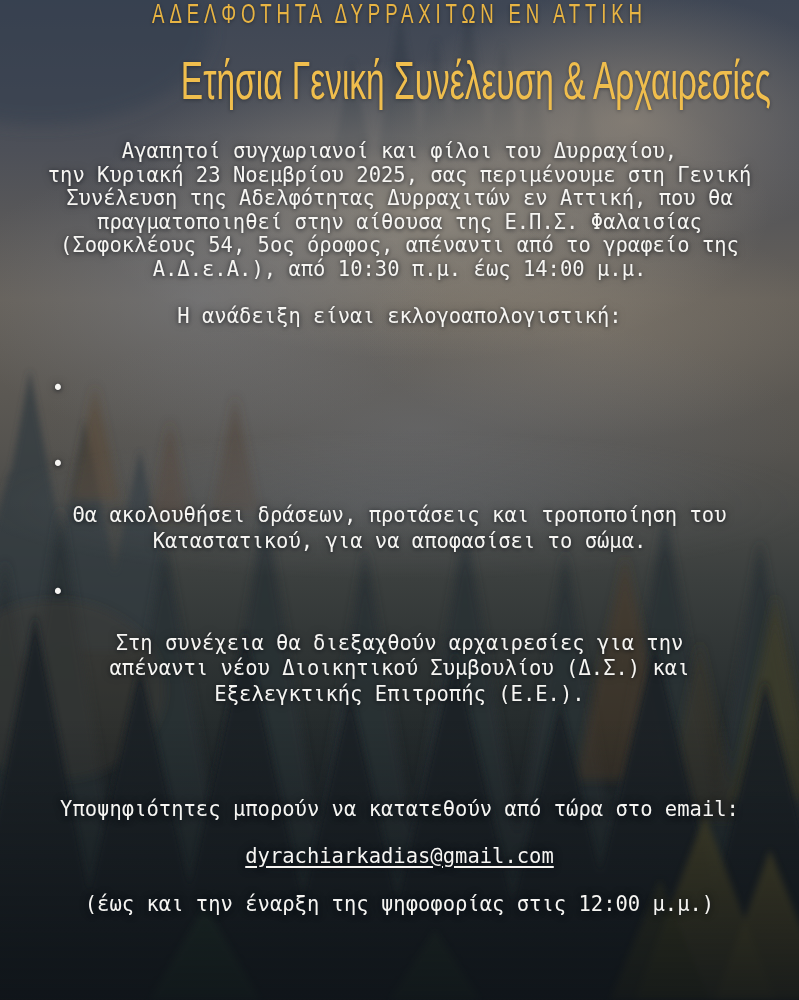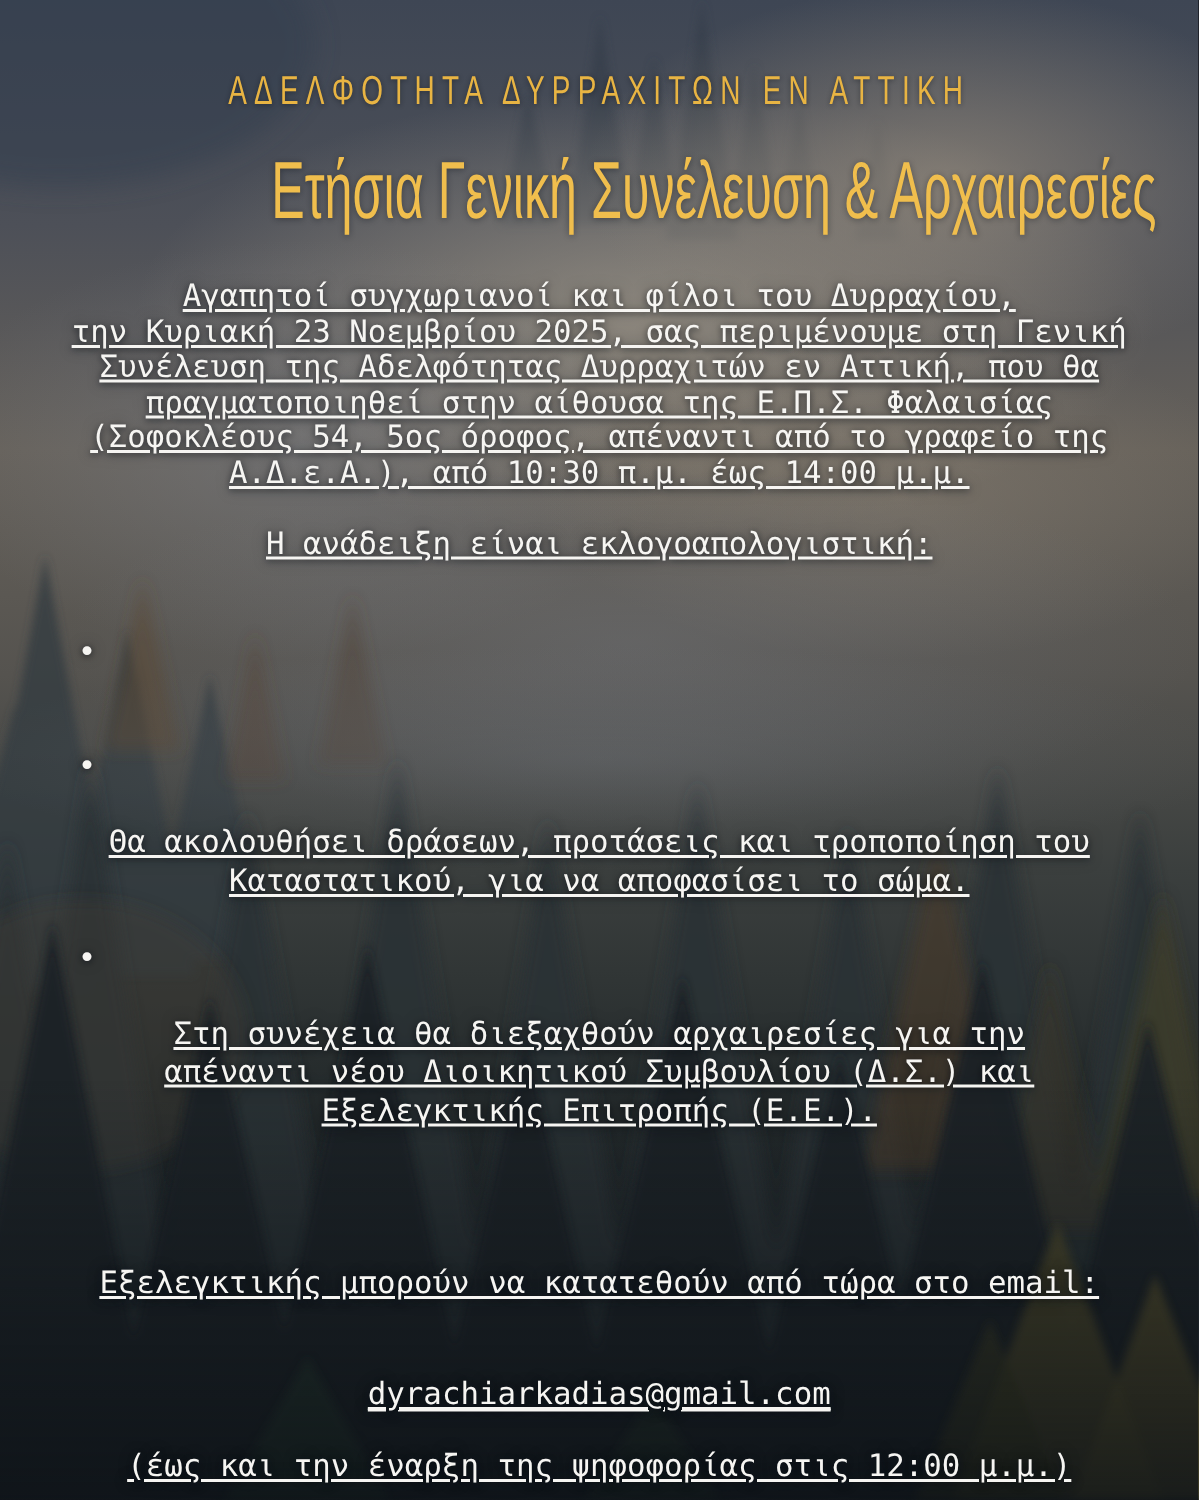--- a/index.html
+++ b/index.html
@@ -30,21 +30,20 @@
     color: var(--text, #F6F5F2);
   }
 
   .condensed {
     display: inline-block;
     white-space: nowrap;
     font-family: "Liberation Sans", sans-serif;
   }
 
   .org-title {
-    margin-top: 46px;
     line-height: 28px;
     font-size: 27px;
     color: var(--gold, #E8B443);
     text-shadow: 0 1px 4px rgba(10,15,22,0.45);
   }
   .org-title .condensed {
     letter-spacing: 7px;
     transform: scaleX(0.69);
   }
 
@@ -57,21 +56,20 @@
     text-shadow: 0 1px 5px rgba(10,15,22,0.4);
   }
   .event-title .condensed {
     transform: scaleX(0.62);
   }
 
   .body-text {
     font-size: 20.5px;
     white-space: pre-line;
     text-shadow: 0 1px 4px rgba(12,17,24,0.65), 0 0 10px rgba(12,17,24,0.35);
-    text-decoration: underline;
   }
 
   .intro   { margin: 31px 0 0 0; line-height: 23.5px; }
   .label   { margin: 23px 0 0 0; line-height: 24px; }
 
   .agenda {
     margin: 22px 0 0 0;
     padding: 0;
     list-style: none;
     line-height: 25.5px;
@@ -80,21 +78,21 @@
   .agenda .marker {
     position: absolute;
     left: 50px;
     top: 0;
     width: 16px;
     text-align: center;
   }
 
   .candidacy { margin-top: 40px; }
   .candidacy p { margin: 0; line-height: 24px; }
-  .candidacy .email-row { line-height: 23px; margin-top: 27px; }
+  .candidacy .email-row { line-height: 23px; }
   .email-link {
     color: inherit;
     text-decoration: underline;
     text-underline-offset: 3px;
     cursor: pointer;
   }
 </style>
 </head>
 <body>
 
@@ -244,19 +242,19 @@
       </li>
       <li>
         <span class="marker">•</span>
         <span>Στη συνέχεια θα διεξαχθούν αρχαιρεσίες για την
 απέναντι νέου Διοικητικού Συμβουλίου (Δ.Σ.) και
 Εξελεγκτικής Επιτροπής (Ε.Ε.).</span>
       </li>
     </ul>
 
     <div class="candidacy body-text">
-      <p>Εξελεγκτικής μπορούν να κατατεθούν από τώρα στο email:</p>
+      <p>Υποψηφιότητες μπορούν να κατατεθούν από τώρα στο email:</p>
       <p class="email-row"><a class="email-link">dyrachiarkadias@gmail.com</a></p>
       <p>(έως και την έναρξη της ψηφοφορίας στις 12:00 μ.μ.)</p>
     </div>
 
   </div>
 </div>
 
 </body></html>

